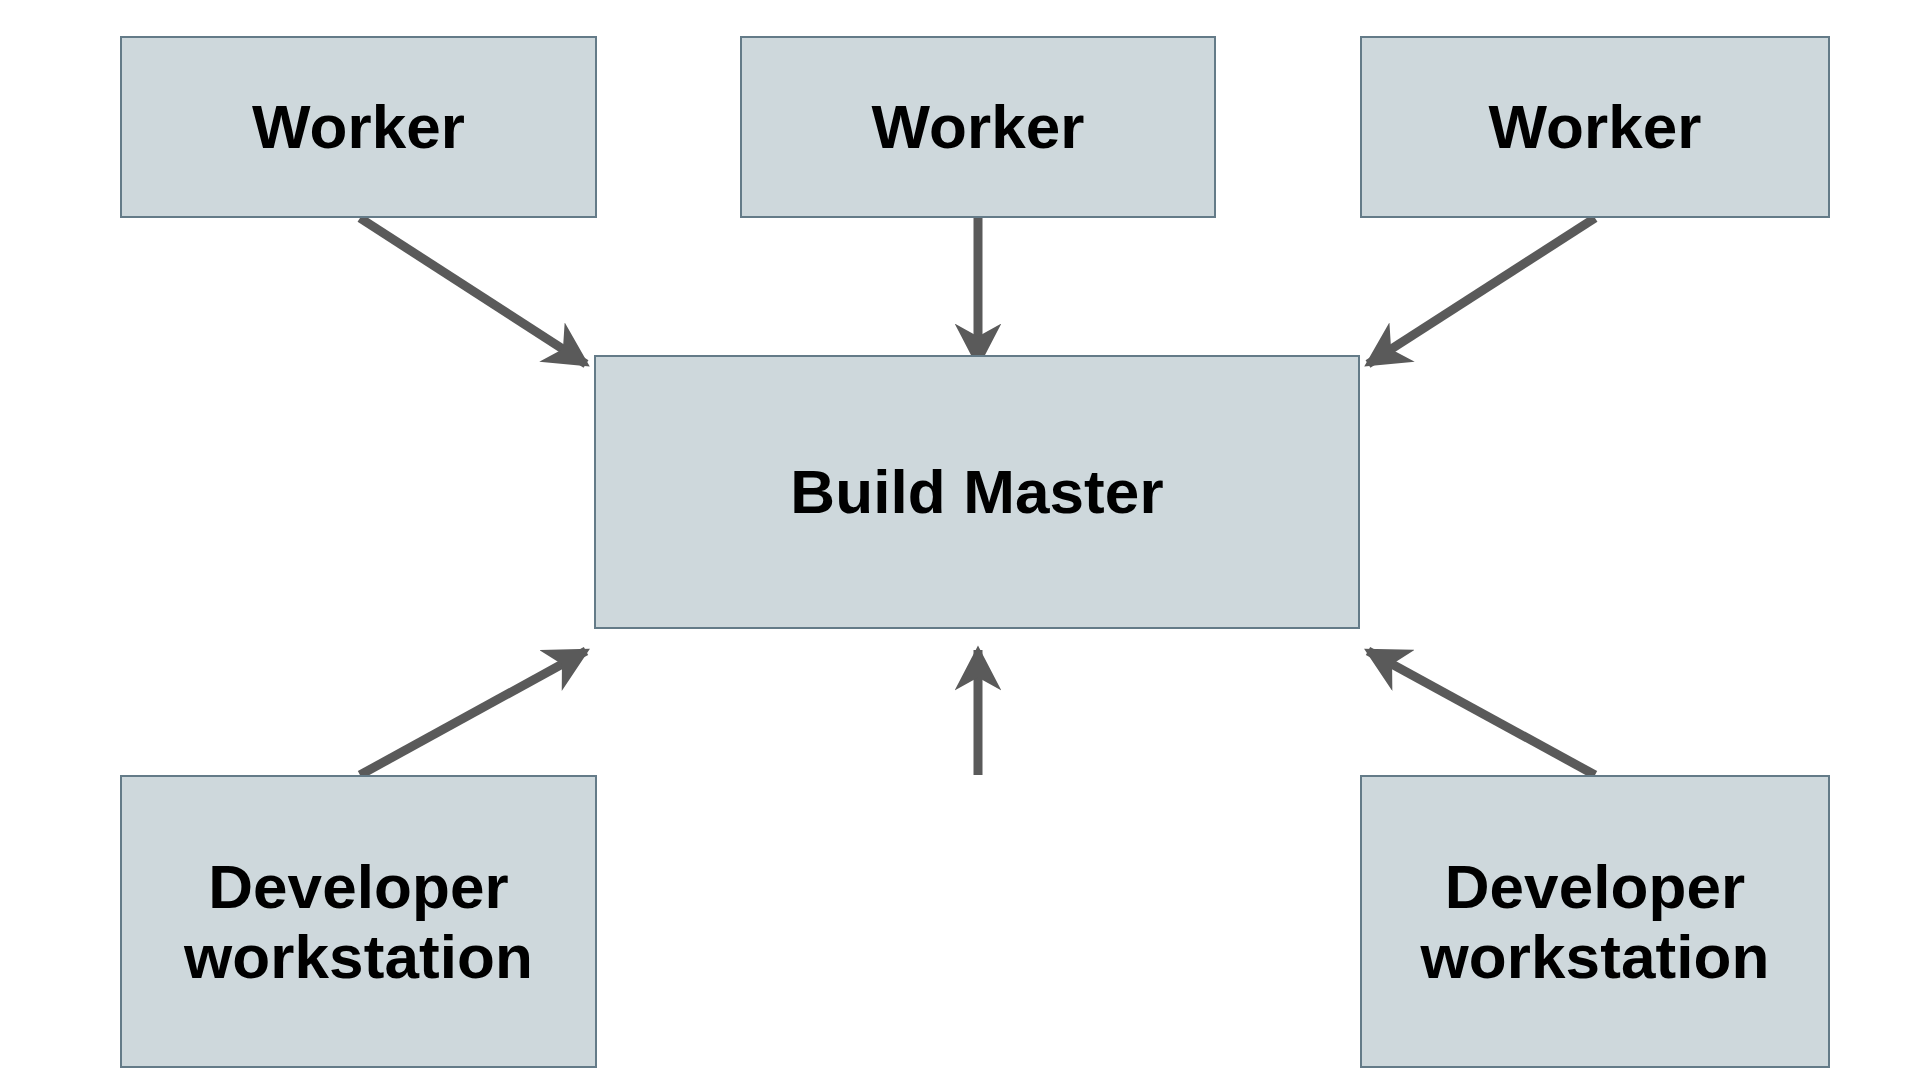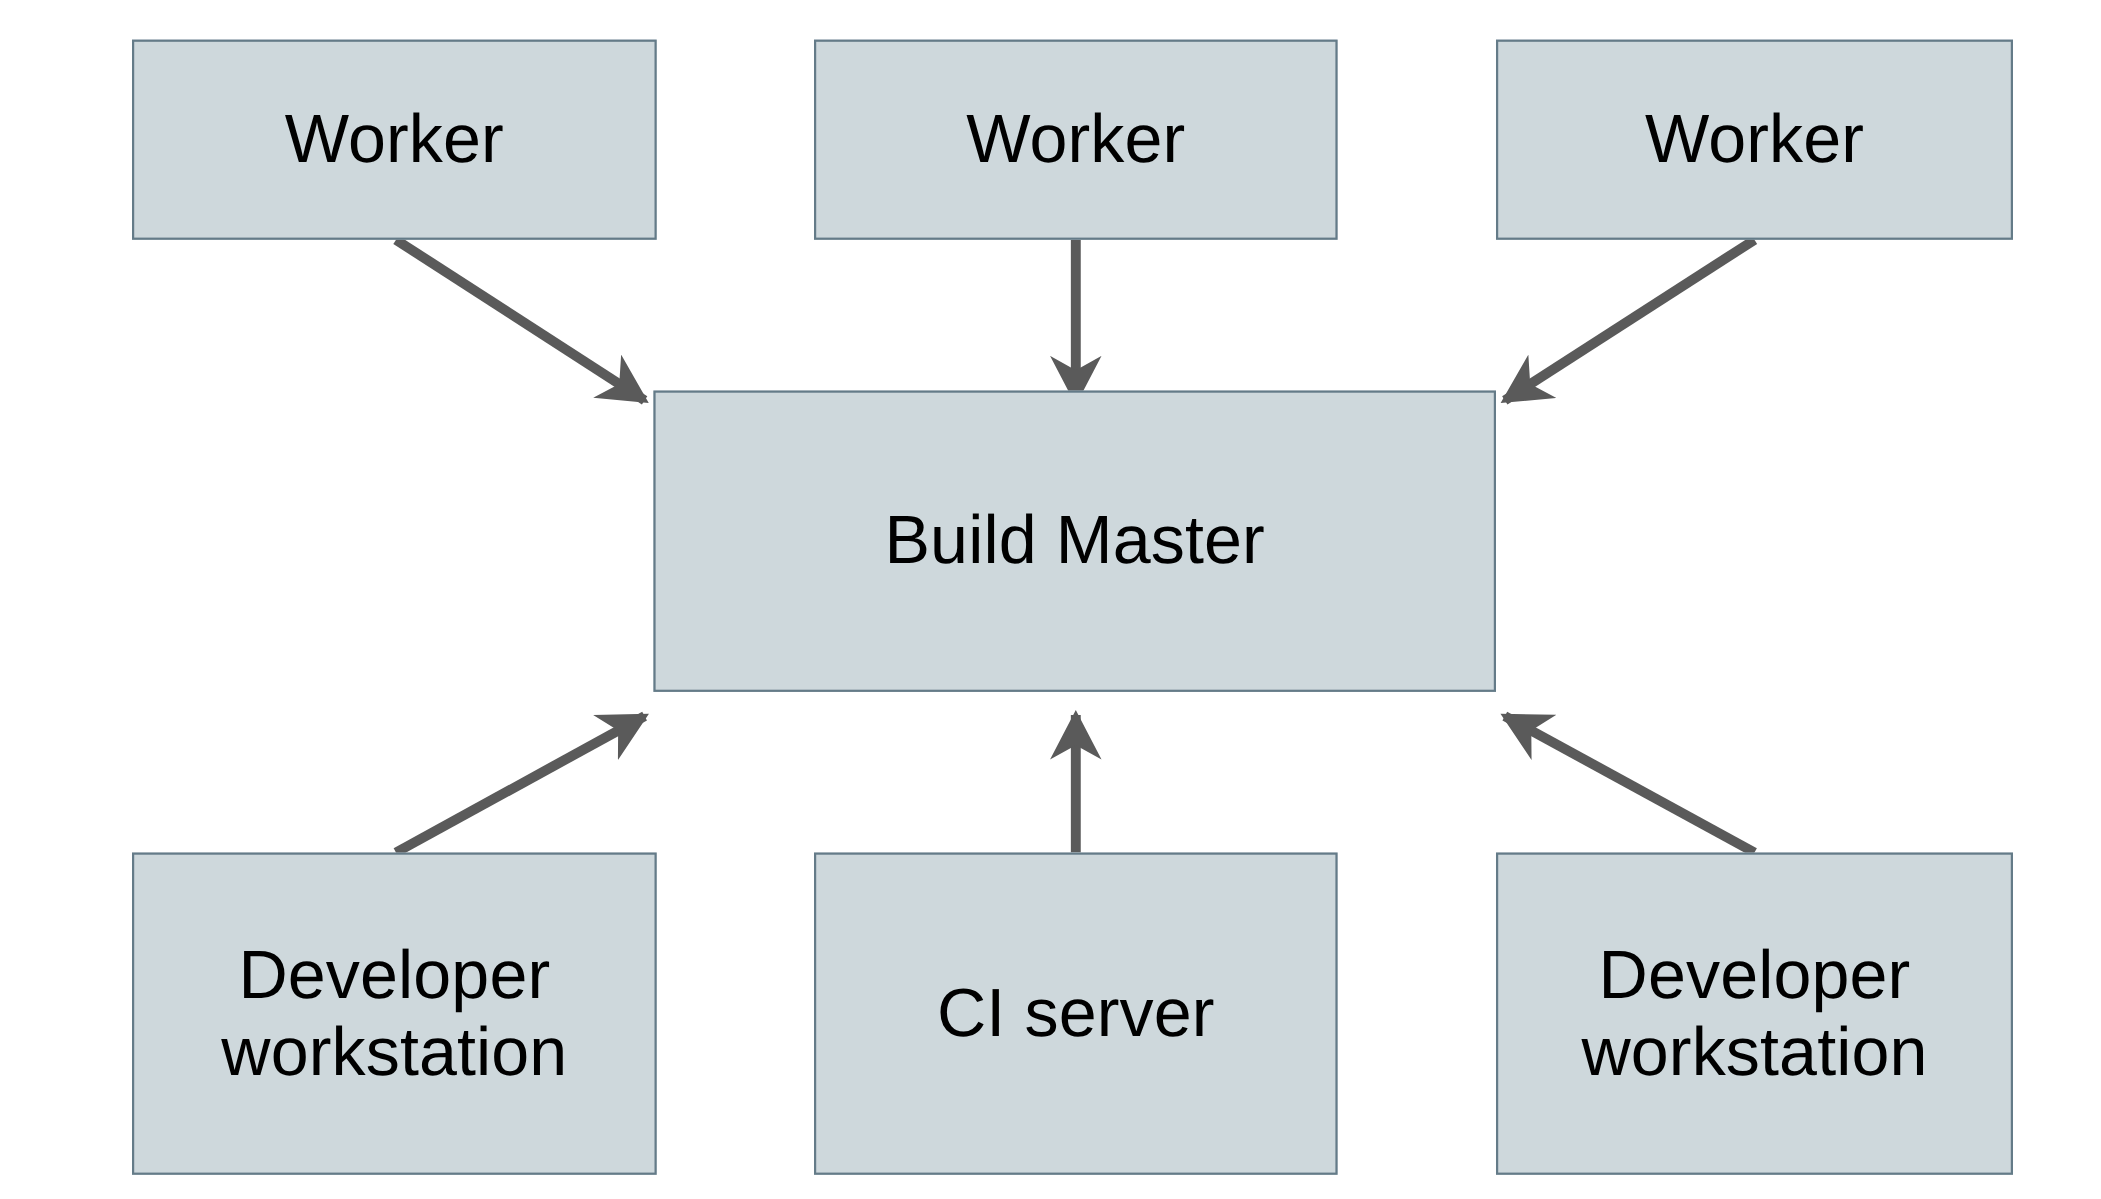--- a/index.html
+++ b/index.html
@@ -29,21 +29,21 @@
   .node {
     position: absolute;
     box-sizing: border-box;
     background: #ced8dc;
     border: 2px solid #647b88;
     display: flex;
     align-items: center;
     justify-content: center;
     text-align: center;
     color: #000000;
-    font-weight: 400;
+    font-weight: 700;
     line-height: 1.12;
     letter-spacing: 0.1px;
     white-space: pre-line;
   }
   .node-label {
     display: block;
     width: 100%;
     padding: 0 8px;
     box-sizing: border-box;
   }
@@ -109,22 +109,19 @@
 
   <div class="node" id="node-build-master">
     <span class="node-label">Build Master</span>
   </div>
 
   <div class="node" id="node-dev-left">
     <span class="node-label">Developer
 workstation</span>
   </div>
 
-  <div class="node" id="node-ci-server">
-    <span class="node-label">CI server</span>
-  </div>
 
   <div class="node" id="node-dev-right">
     <span class="node-label">Developer
 workstation</span>
   </div>
 
 </div>
 
 </body></html>

